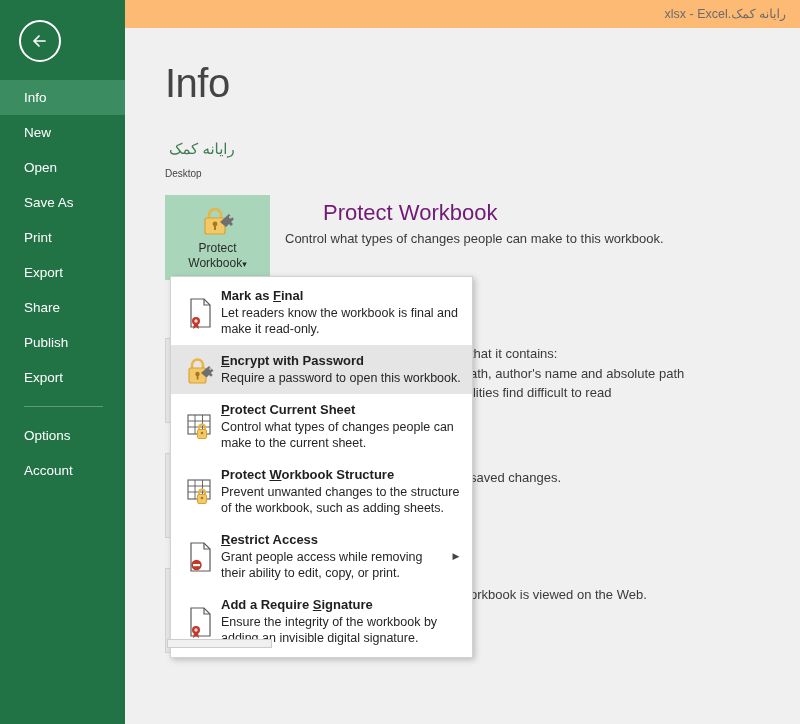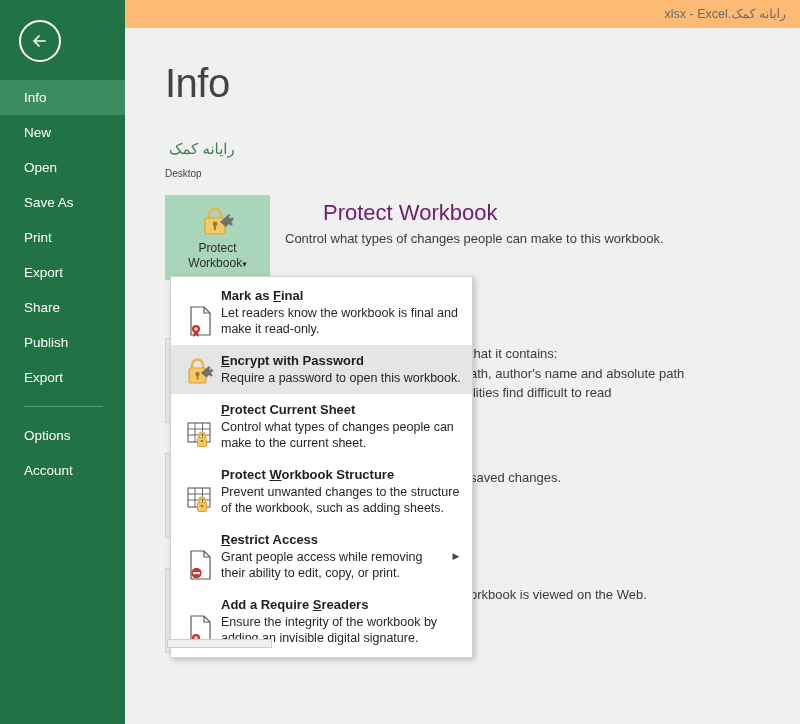--- a/index.html
+++ b/index.html
@@ -186,21 +186,21 @@
     width: 303px;
     background: #ffffff;
     border: 1px solid #d2d2d2;
     box-shadow: 2px 2px 6px rgba(0,0,0,0.22);
     z-index: 40;
     padding: 3px 0;
     box-sizing: border-box;
   }
   .menu-item {
     display: flex;
-    align-items: flex-end;
+    align-items: center;
     padding: 7px 8px 8px 10px;
     cursor: pointer;
     box-sizing: border-box;
   }
   .menu-item.selected {
     background: #e5e5e5;
   }
   .menu-icon {
     width: 40px;
     flex: 0 0 40px;
@@ -425,21 +425,21 @@
       <div class="menu-icon">
         <svg width="26" height="32" viewBox="0 0 26 32" aria-hidden="true">
           <path d="M3 2 h13 l6 6 v22 H3 z" fill="#ffffff" stroke="#5a5a5a" stroke-width="1.2"></path>
           <path d="M16 2 v6 h6" fill="none" stroke="#5a5a5a" stroke-width="1.2"></path>
           <circle cx="8" cy="24" r="4" fill="#c0392b"></circle>
           <circle cx="8" cy="24" r="1.7" fill="#ffd9d2"></circle>
           <path d="M6 27 l-1 5 3 -2 3 2 -1 -5" fill="#c0392b"></path>
         </svg>
       </div>
       <div class="menu-text">
-        <div class="menu-title"><span>Add a Require </span><u>S</u><span>readers</span></div>
+        <div class="menu-title"><span>Add a Require </span><u>S</u><span>ignature</span></div>
         <div class="menu-desc">Ensure the integrity of the workbook by adding an invisible digital signature.</div>
       </div>
     </div>
   </div>
 
   <div class="scroll-stub"></div>
 
 </div>
 
 </body></html>

